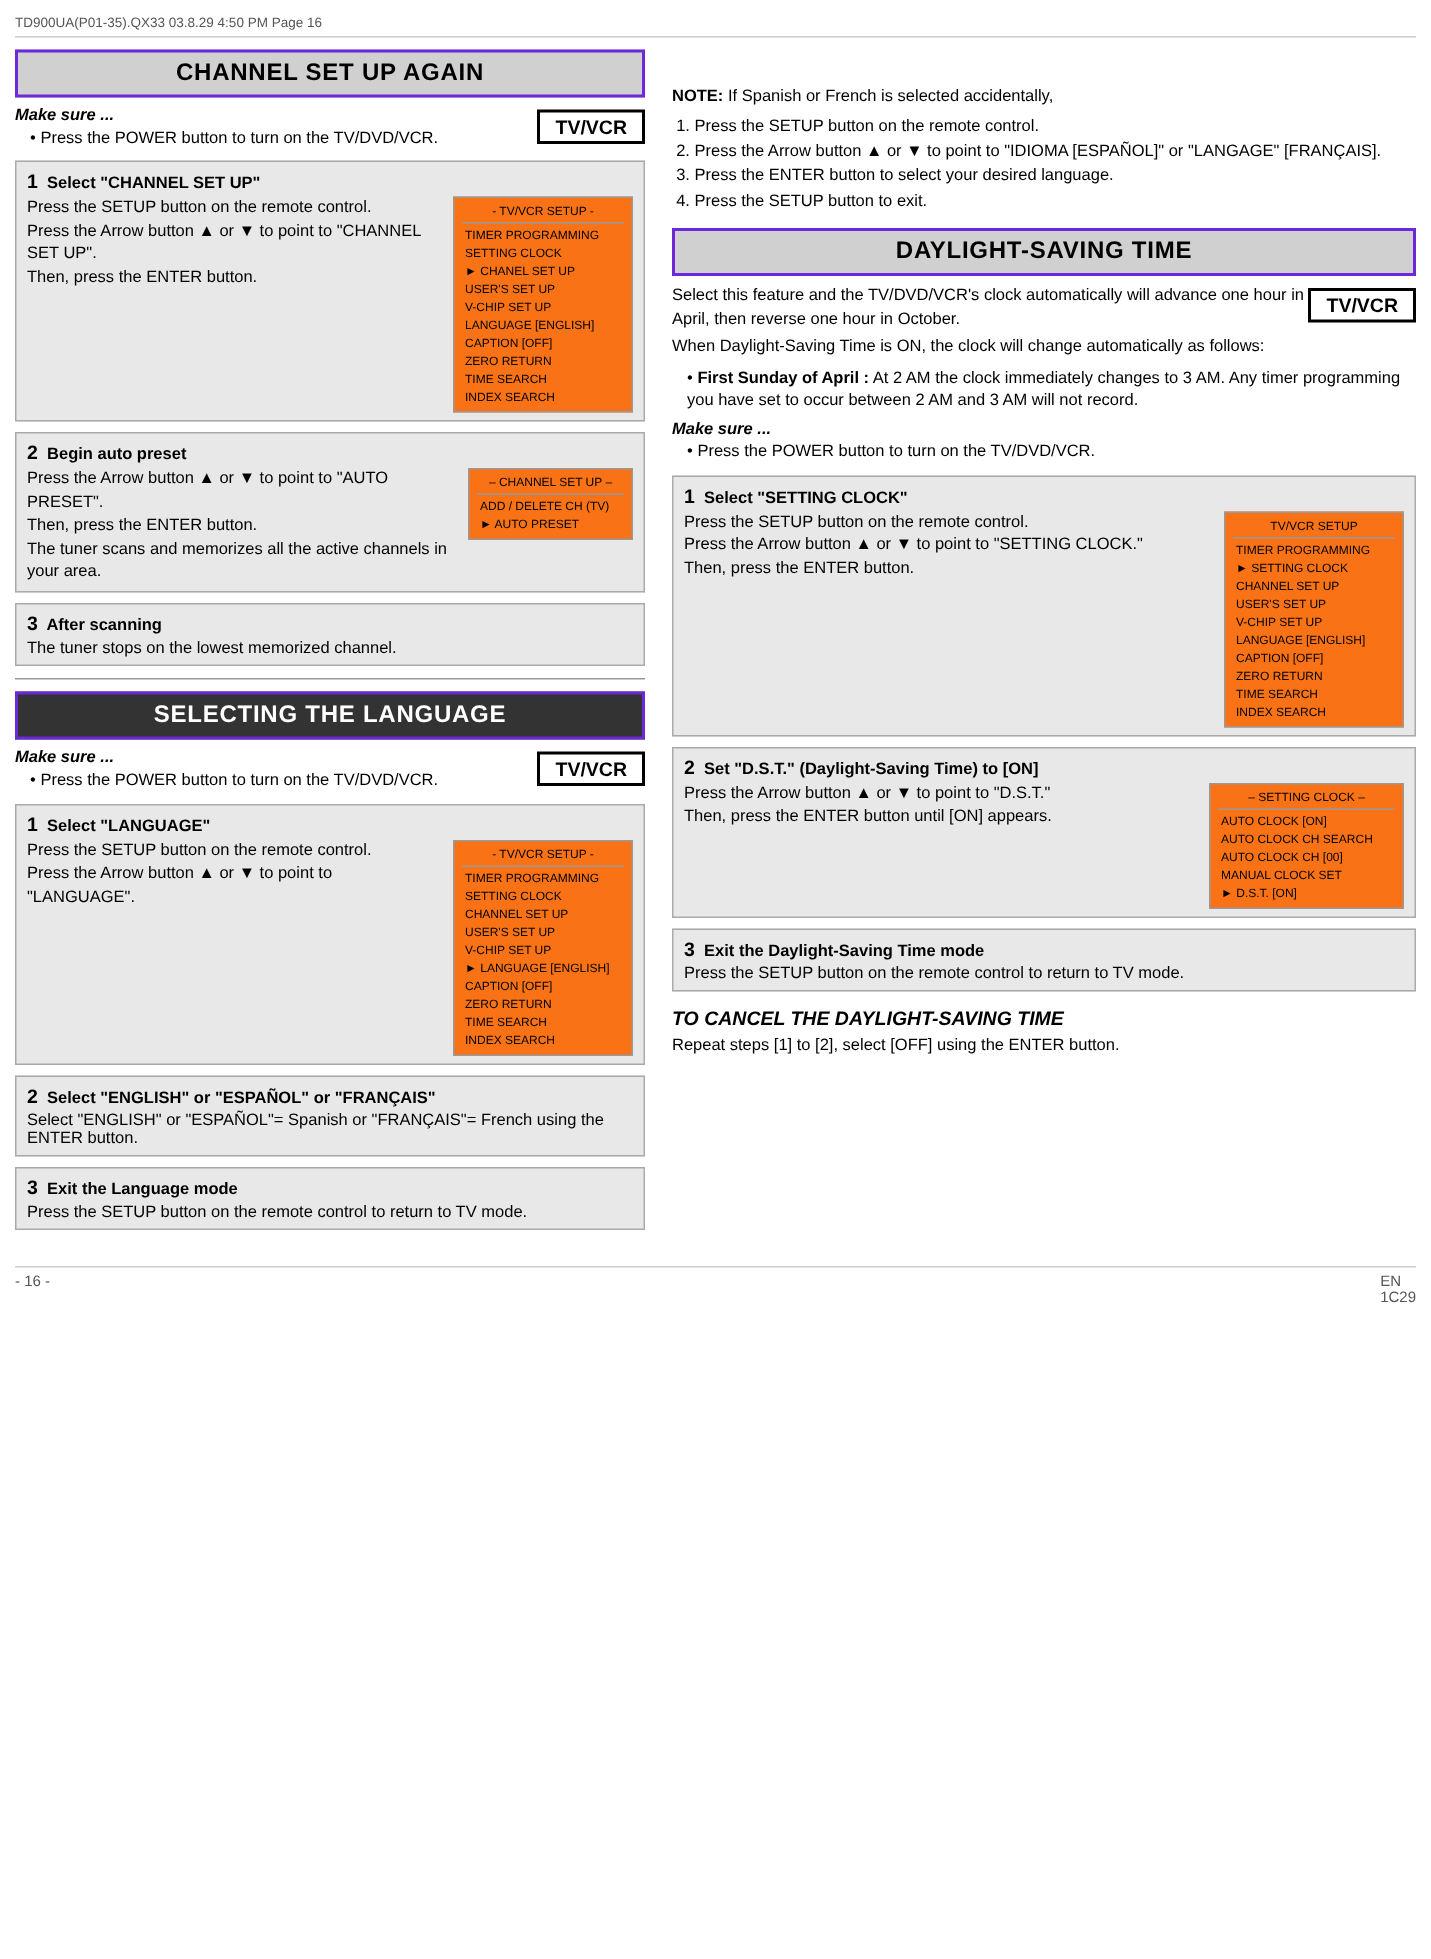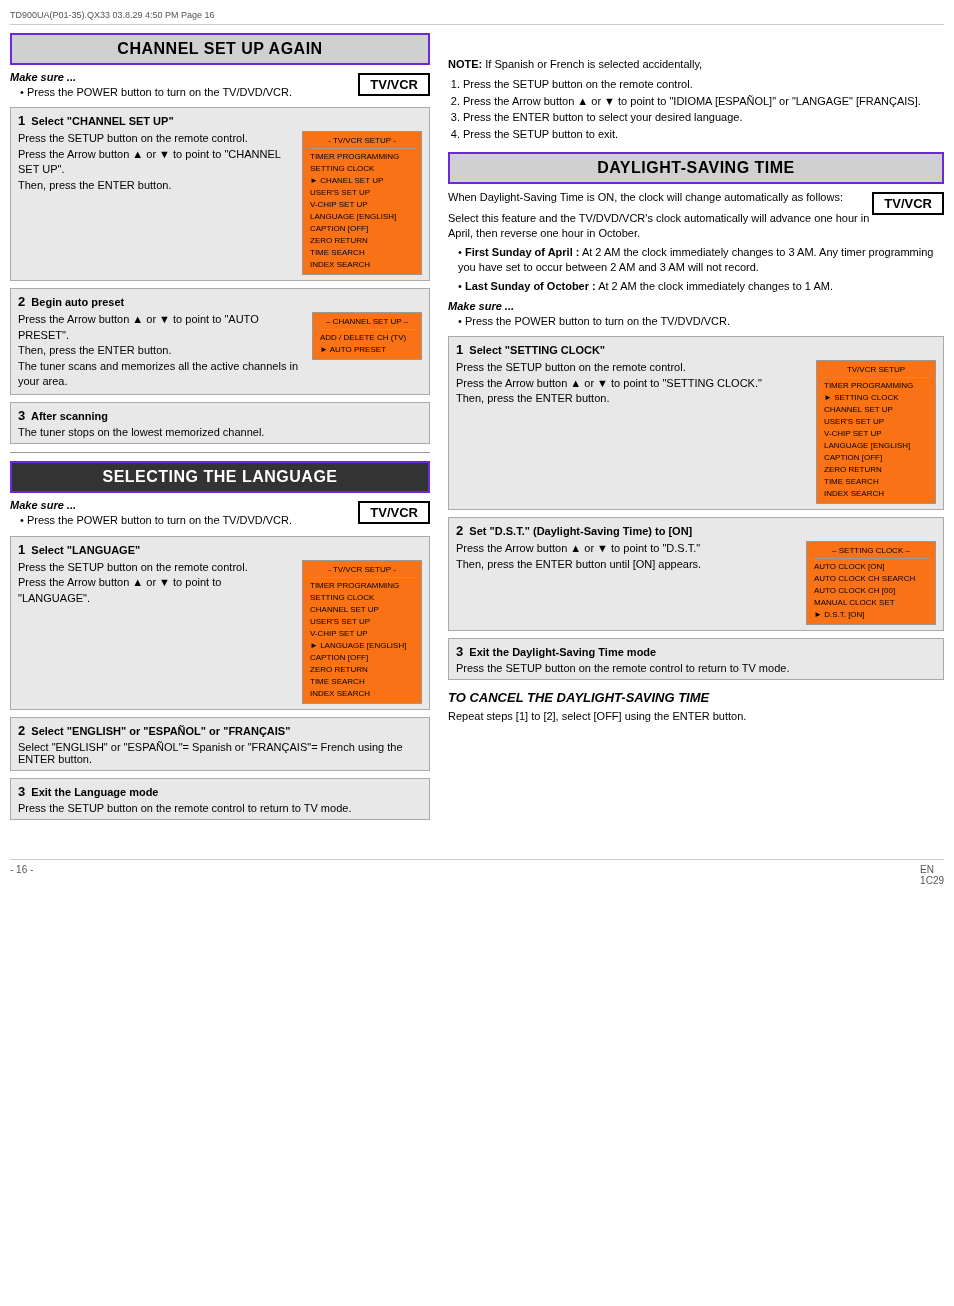--- a/index.html
+++ b/index.html
@@ -117,21 +117,21 @@
       content: "► ";
     }
     .section-divider {
       border-top: 1px solid #999;
       margin: 8px 0;
     }
     .bold { font-weight: bold; }
     .footer-line {
       display: flex;
       justify-content: space-between;
-      margin-top: 32px;
+      margin-top: 17px;
       font-size: 10px;
       color: #555;
       border-top: 1px solid #ccc;
       padding-top: 4px;
     }
     .first-sunday { font-weight: bold; }
     .last-sunday { font-weight: bold; }
     ul.plain { list-style: none; margin-left: 10px; }
     ul.plain li::before { content: "• "; }
     ul.plain li { margin-bottom: 3px; line-height: 1.4; }
@@ -286,31 +286,27 @@
         <li>Press the Arrow button ▲ or ▼ to point to "IDIOMA [ESPAÑOL]" or "LANGAGE" [FRANÇAIS].</li>
         <li>Press the ENTER button to select your desired language.</li>
         <li>Press the SETUP button to exit.</li>
       </ol>
 
       <div class="section-title-box" style="margin-top:10px;">DAYLIGHT-SAVING TIME</div>
       <div class="tv-vcr-badge-center">
         <span class="tv-vcr-badge">TV/VCR</span>
       </div>
 
+      <p style="line-height:1.4; margin-bottom:3px;">Select this feature and the TV/DVD/VCR's clock automatically will advance one hour in April, then reverse one hour in October.</p>
       <p style="line-height:1.4; margin-bottom:5px;">When Daylight-Saving Time is ON, the clock will change automatically as follows:</p>
-      <p style="line-height:1.4; margin-bottom:3px;">Select this feature and the TV/DVD/VCR's clock automatically will advance one hour in April, then reverse one hour in October.</p>
 
       <ul class="plain">
         <li style="line-height:1.4; margin-bottom:4px;">
           <span class="bold first-sunday">First Sunday of April :</span>
           <span>At 2 AM the clock immediately changes to 3 AM. Any timer programming you have set to occur between 2 AM and 3 AM will not record.</span>
-        </li>
-        <li style="line-height:1.4; margin-bottom:4px;">
-          <span class="bold last-sunday">Last Sunday of October :</span>
-          <span>At 2 AM the clock immediately changes to 1 AM.</span>
         </li>
       </ul>
 
       <p class="make-sure" style="margin-top:5px;">Make sure ...</p>
       <ul class="plain">
         <li>Press the POWER button to turn on the TV/DVD/VCR.</li>
       </ul>
 
       <div class="step-box">
         <div class="step-header">

